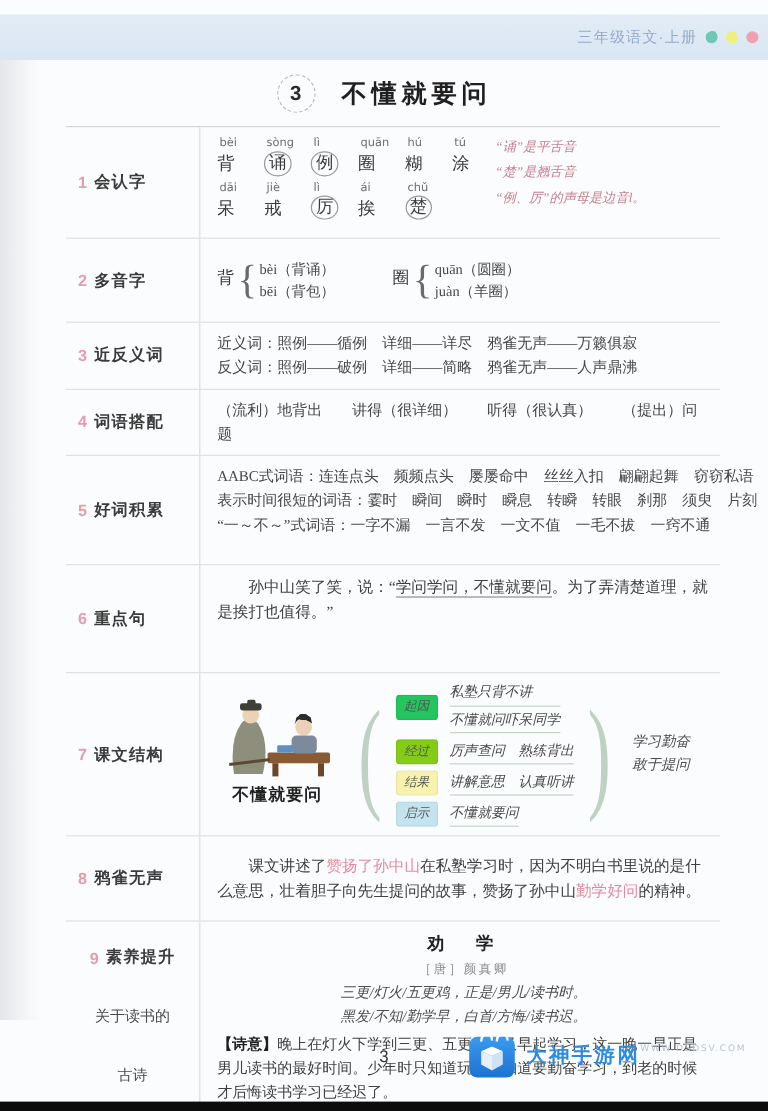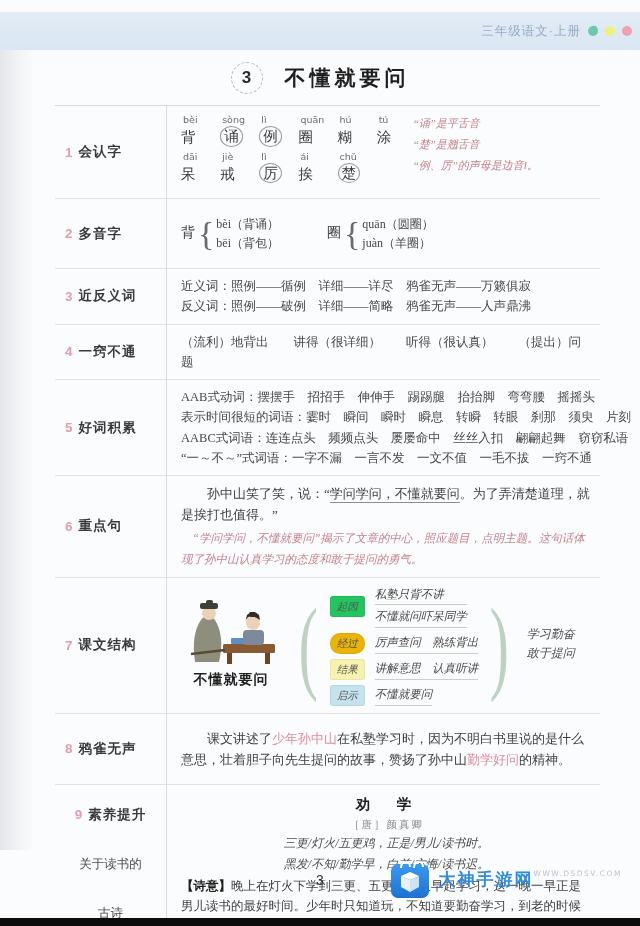--- a/index.html
+++ b/index.html
@@ -74,21 +74,21 @@
   
   .r7{min-height:122px;}
   .cont-r7{display:flex;align-items:center;gap:4px;padding-left:8px;}
   .illus{display:flex;flex-direction:column;align-items:center;width:112px;flex:0 0 112px;}
   .illus-cap{font-family:"Liberation Sans",sans-serif;font-weight:bold;font-size:14px;color:#222;margin-top:2px;letter-spacing:1px;}
   .bracket{font-size:104px;font-weight:200;color:#bdd2c3;line-height:0;transform:scaleX(.55);font-family:"Liberation Serif",serif;user-select:none;}
   .st-col{display:flex;flex-direction:column;gap:5px;}
   .st-item{display:flex;align-items:center;gap:10px;}
   .badge{font-size:10.5px;font-style:italic;color:#555;border-radius:3px;padding:1px 6px;white-space:nowrap;border:1px solid rgba(0,0,0,.05);}
   .b0{background:#22c55e;}
-  .b1{background:#eab308;border-radius:10px;}
+  .b1{background:#84cc16;}
   .b2{background:#f7f2ae;}
   .b3{background:#c5e3ee;}
   .st-lines{display:flex;flex-direction:column;gap:2px;}
   .st-line{font-size:11.5px;font-style:italic;color:#474747;border-bottom:1px solid #c3d4c6;padding-bottom:1px;white-space:nowrap;}
   .concl{display:flex;flex-direction:column;margin-left:6px;font-size:12px;font-style:italic;color:#4c4c4c;line-height:1.6;font-family:Liberation Mono, monospace;}
   
   .r8{min-height:70px;}
   .theme-p{text-indent:2em;margin:0;font-size:13px;color:#3f3f3f;}
   .hl{color:#e58a9e;}
   
@@ -193,48 +193,46 @@
       </div>
       <div class="cont cont-r3">
         <div>近义词：照例——循例　详细——详尽　鸦雀无声——万籁俱寂</div>
         <div>反义词：照例——破例　详细——简略　鸦雀无声——人声鼎沸</div>
       </div>
     </div>
 
     <div class="row r4">
       <div class="lab">
         <span class="rnum">4</span>
-        <span class="rlabel">一窍不通</span>
+        <span class="rlabel">词语搭配</span>
       </div>
       <div class="cont cont-r4">
         <span>（流利）地背出　　讲得（很详细）　　听得（很认真）　　（提出）问题</span>
       </div>
     </div>
 
     <div class="row r5">
       <div class="lab">
         <span class="rnum">5</span>
         <span class="rlabel">好词积累</span>
       </div>
       <div class="cont cont-r5">
-        <div>AAB式动词：摆摆手　招招手　伸伸手　踢踢腿　抬抬脚　弯弯腰　摇摇头</div>
+        <div>AABC式词语：连连点头　频频点头　屡屡命中　丝丝入扣　翩翩起舞　窃窃私语</div>
         <div>表示时间很短的词语：霎时　瞬间　瞬时　瞬息　转瞬　转眼　刹那　须臾　片刻</div>
-        <div>AABC式词语：连连点头　频频点头　屡屡命中　丝丝入扣　翩翩起舞　窃窃私语</div>
         <div>“一～不～”式词语：一字不漏　一言不发　一文不值　一毛不拔　一窍不通</div>
       </div>
     </div>
 
     <div class="row r6">
       <div class="lab">
         <span class="rnum">6</span>
         <span class="rlabel">重点句</span>
       </div>
       <div class="cont">
         <p class="key-sent"><span>孙中山笑了笑，说：“</span><span class="usc">学问学问，不懂就要问</span><span>。为了弄清楚道理，就是挨打也值得。”</span></p>
-        <p class="pink-note">“学问学问，不懂就要问”揭示了文章的中心，照应题目，点明主题。这句话体现了孙中山认真学习的态度和敢于提问的勇气。</p>
       </div>
     </div>
 
     <div class="row r7">
       <div class="lab">
         <span class="rnum">7</span>
         <span class="rlabel">课文结构</span>
       </div>
       <div class="cont cont-r7">
         <div class="illus">
@@ -290,21 +288,21 @@
         </div>
       </div>
     </div>
 
     <div class="row r8">
       <div class="lab">
         <span class="rnum">8</span>
         <span class="rlabel">鸦雀无声</span>
       </div>
       <div class="cont" style="display:flex;align-items:center;">
-        <p class="theme-p"><span>课文讲述了</span><span class="hl">少年孙中山</span><span>在私塾学习时，因为不明白书里说的是什么意思，壮着胆子向先生提问的故事，赞扬了孙中山</span><span class="hl">勤学好问</span><span>的精神。</span></p>
+        <p class="theme-p"><span>课文讲述了</span><span class="hl">赞扬了孙中山</span><span>在私塾学习时，因为不明白书里说的是什么意思，壮着胆子向先生提问的故事，赞扬了孙中山</span><span class="hl">勤学好问</span><span>的精神。</span></p>
       </div>
     </div>
 
     <div class="row r9">
       <div class="lab lab-r9">
         <span class="toprow">
           <span class="rnum">9</span>
           <span class="rlabel">素养提升</span>
         </span>
         <span class="sub">关于读书的</span>

